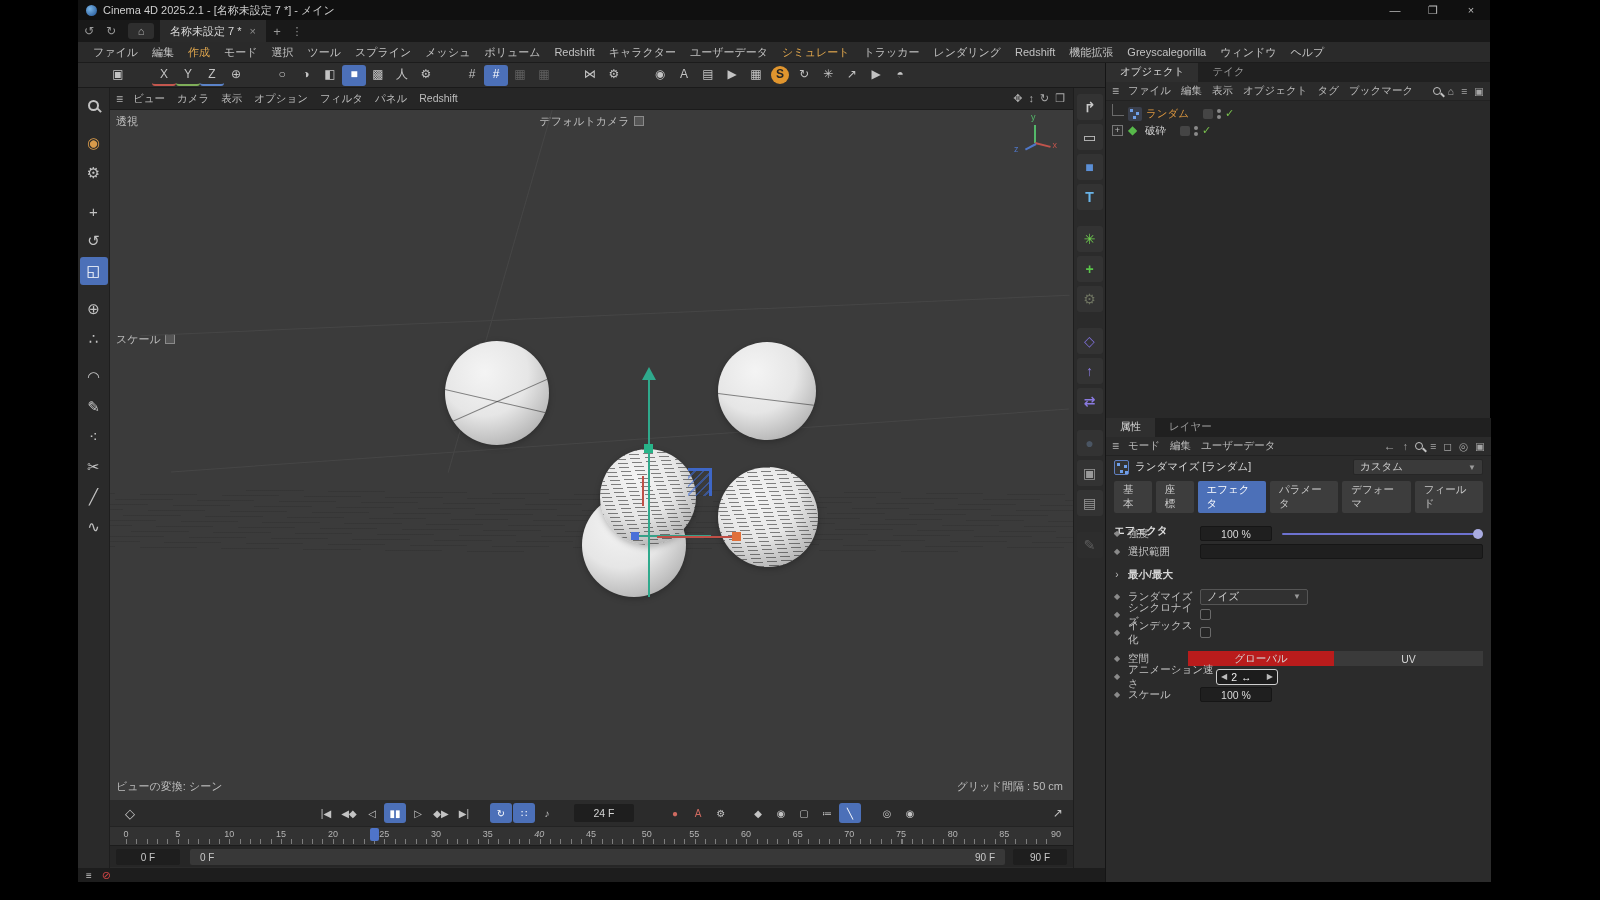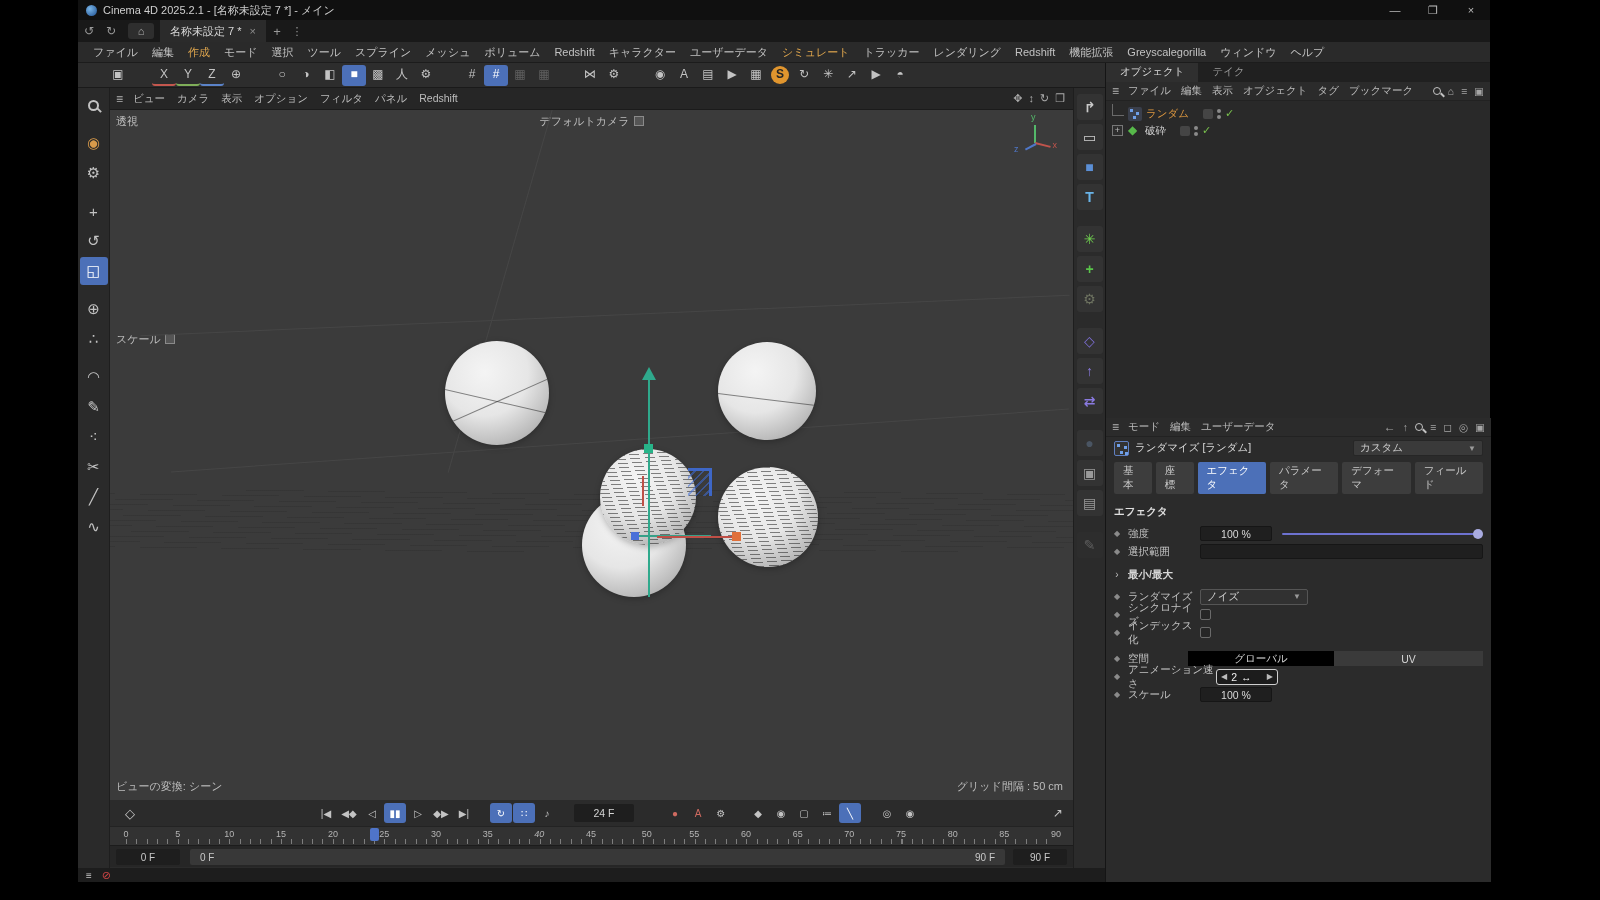--- a/index.html
+++ b/index.html
@@ -518,20 +518,25 @@
                 <i></i>
                 <i></i>
               </span>
             <span class="chk">✓</span>
           </span>
         </div>
       </div>
     </div>
 
     <div class="am">
+      <div class="ptabs">
+        <span class="ptab active">属性</span>
+
+        <span class="ptab">レイヤー</span>
+      </div>
       <div class="pmenu">
         <span class="ham">≡</span>
         <span style="display:flex">
           <span class="mi">モード</span>
 
           <span class="mi">編集</span>
 
           <span class="mi">ユーザーデータ</span>
         </span>
         <span class="right">
@@ -598,21 +603,21 @@
         <span class="cbox"></span>
       </div>
       <div class="prow" style="top:206px">
         <span class="pdiamond">◆</span>
         <span class="plabel" style="width:72px">インデックス化</span>
         <span class="cbox"></span>
       </div>
       <div class="prow" style="top:232px">
         <span class="pdiamond">◆</span>
         <span class="plabel" style="width:60px">空間</span>
-        <span class="segbtn" style="width:146px;background:#000000">グローバル</span>
+        <span class="segbtn" style="width:146px;background:#b91c1c">グローバル</span>
         <span class="segbtn" style="flex:1;margin-right:8px;background:#3a3a3a">UV</span>
       </div>
       <div class="prow" style="top:250px">
         <span class="pdiamond">◆</span>
         <span class="plabel" style="width:88px">アニメーション速さ</span>
         <span class="spin" style="width:62px">
           <span class="sarr">◀</span>
           <span>2</span>
           <span class="cursor-drag">↔</span>
           <span class="sarr" style="margin-left:auto">▶</span>

